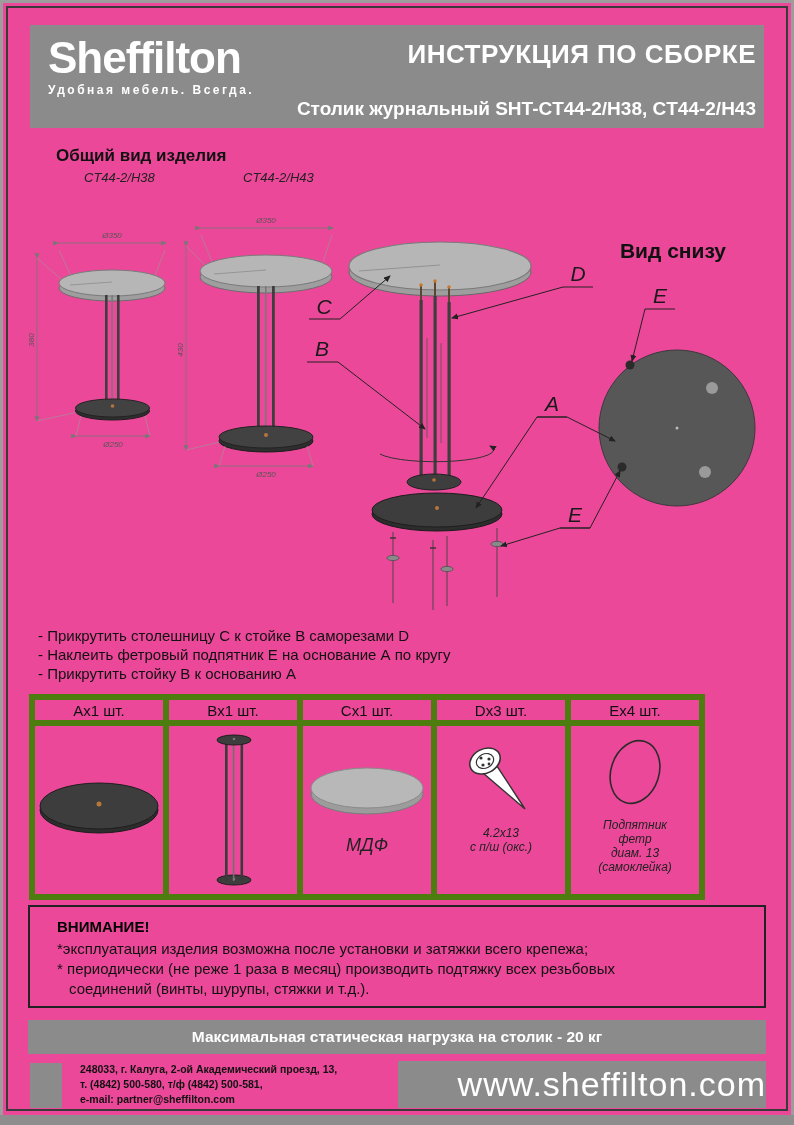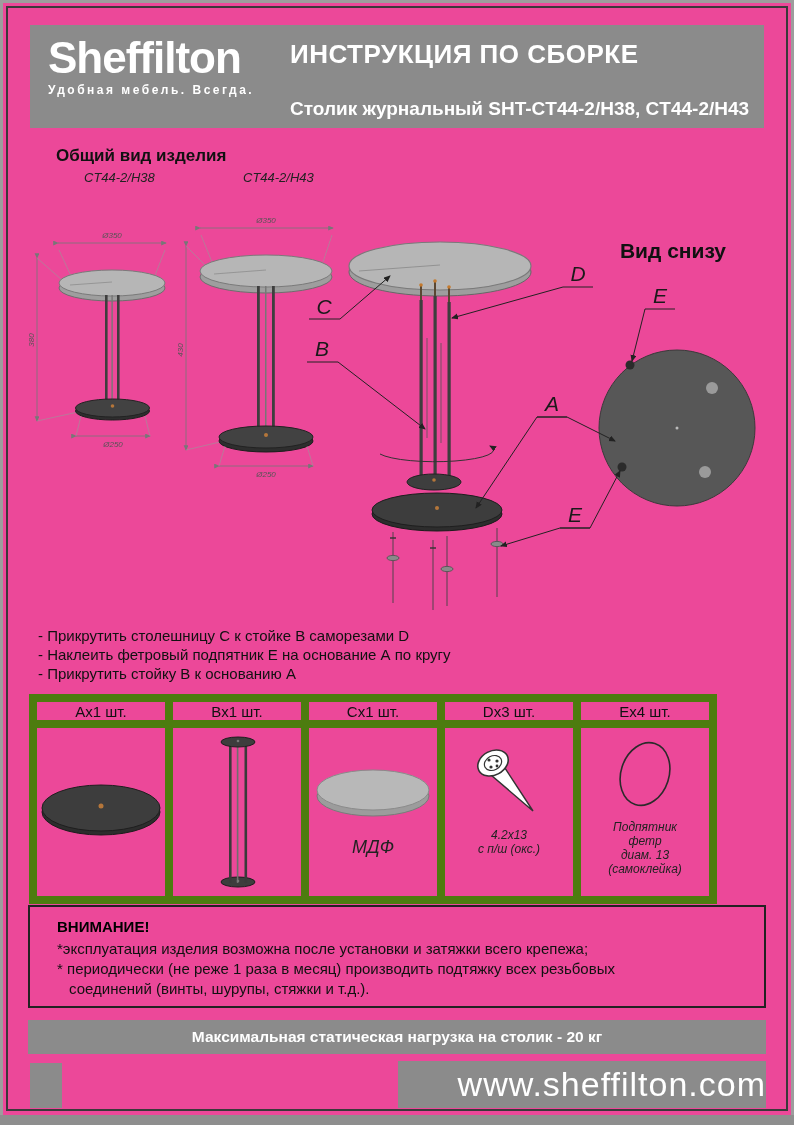--- a/index.html
+++ b/index.html
@@ -19,33 +19,33 @@
     border:2px solid #3a3a3a;
   }
   
   .header {
     position:absolute; left:30px; top:25px; width:734px; height:103px;
     background:#8b8b8b; display:flex; color:#fff;
   }
   .logo-block { width:260px; padding:10px 0 0 18px; }
   .logo-text { font-size:44px; font-weight:bold; letter-spacing:-1px; line-height:46px; }
   .tagline { font-size:12px; font-weight:bold; letter-spacing:2.5px; margin-top:2px; white-space:nowrap; }
-  .title-block { flex:1; display:flex; flex-direction:column; padding:14px 0 8px 0; text-align:left; }
+  .title-block { flex:1; display:flex; flex-direction:column; padding:14px 8px 8px 0; text-align:right; }
   .doc-title { font-size:26px; font-weight:bold; letter-spacing:.5px; }
   .doc-subtitle { font-size:19px; font-weight:bold; margin-top:auto; white-space:nowrap; }
   
   .overview-heading { position:absolute; left:48px; top:146px; font-size:17px; font-weight:bold; color:#111;margin-left:8px; }
   .model-label { position:absolute; top:170px; font-size:13px; font-style:italic; color:#222; }
   .model-left { left:84px; } .model-right { left:243px; }
   .drawing-svg { position:absolute; left:28px; top:188px; }
   
   .steps { position:absolute; left:38px; top:626px; font-size:15px; color:#111; line-height:19px; }
   
   .parts-table { position:absolute; left:29px; top:694px; border-collapse:collapse; table-layout:fixed; }
-  .parts-table th, .parts-table td { border:8px solid #4d7c0f; width:131px; }
+  .parts-table th, .parts-table td { border:6px solid #4d7c0f; width:131px; }
   .parts-table th { height:26px; font-size:15px; font-weight:normal; text-align:center; color:#111; }
   .parts-table td { height:172px; vertical-align:top; }
   .cell-inner { display:flex; flex-direction:column; align-items:center; height:100%; }
   .cell-caption { font-style:italic; color:#222; text-align:center; line-height:14px; font-size:12px; }
   .caption-mdf { font-size:18px; margin-top:2px; }
   
   .warning-box { position:absolute; left:28px; top:905px; width:738px; height:103px; border:2px solid #222; padding:11px 10px 0 27px; }
   .warning-title { font-size:15px; font-weight:bold; color:#000; margin-bottom:4px; }
   .warning-line { font-size:15px; color:#111; line-height:20px; }
   .warning-indent { padding-left:12px; }
@@ -314,16 +314,21 @@
     <div class="warning-line">*эксплуатация изделия возможна после установки и затяжки всего крепежа;</div>
     <div class="warning-line">* периодически (не реже 1 раза в месяц) производить подтяжку всех резьбовых</div>
     <div class="warning-line warning-indent">соединений (винты, шурупы, стяжки и т.д.).</div>
   </div>
 
   <div class="load-bar">
     <span>Максимальная статическая нагрузка на столик - 20 кг</span>
   </div>
 
   <div class="footer-square"></div>
+  <div class="address">
+    <div>248033, г. Калуга, 2-ой Академический проезд, 13,</div>
+    <div>т. (4842) 500-580, т/ф (4842) 500-581,</div>
+    <div>e-mail: partner@sheffilton.com</div>
+  </div>
   <div class="site-box">
     <span>www.sheffilton.com</span>
   </div>
 </div>
 
 </body></html>

